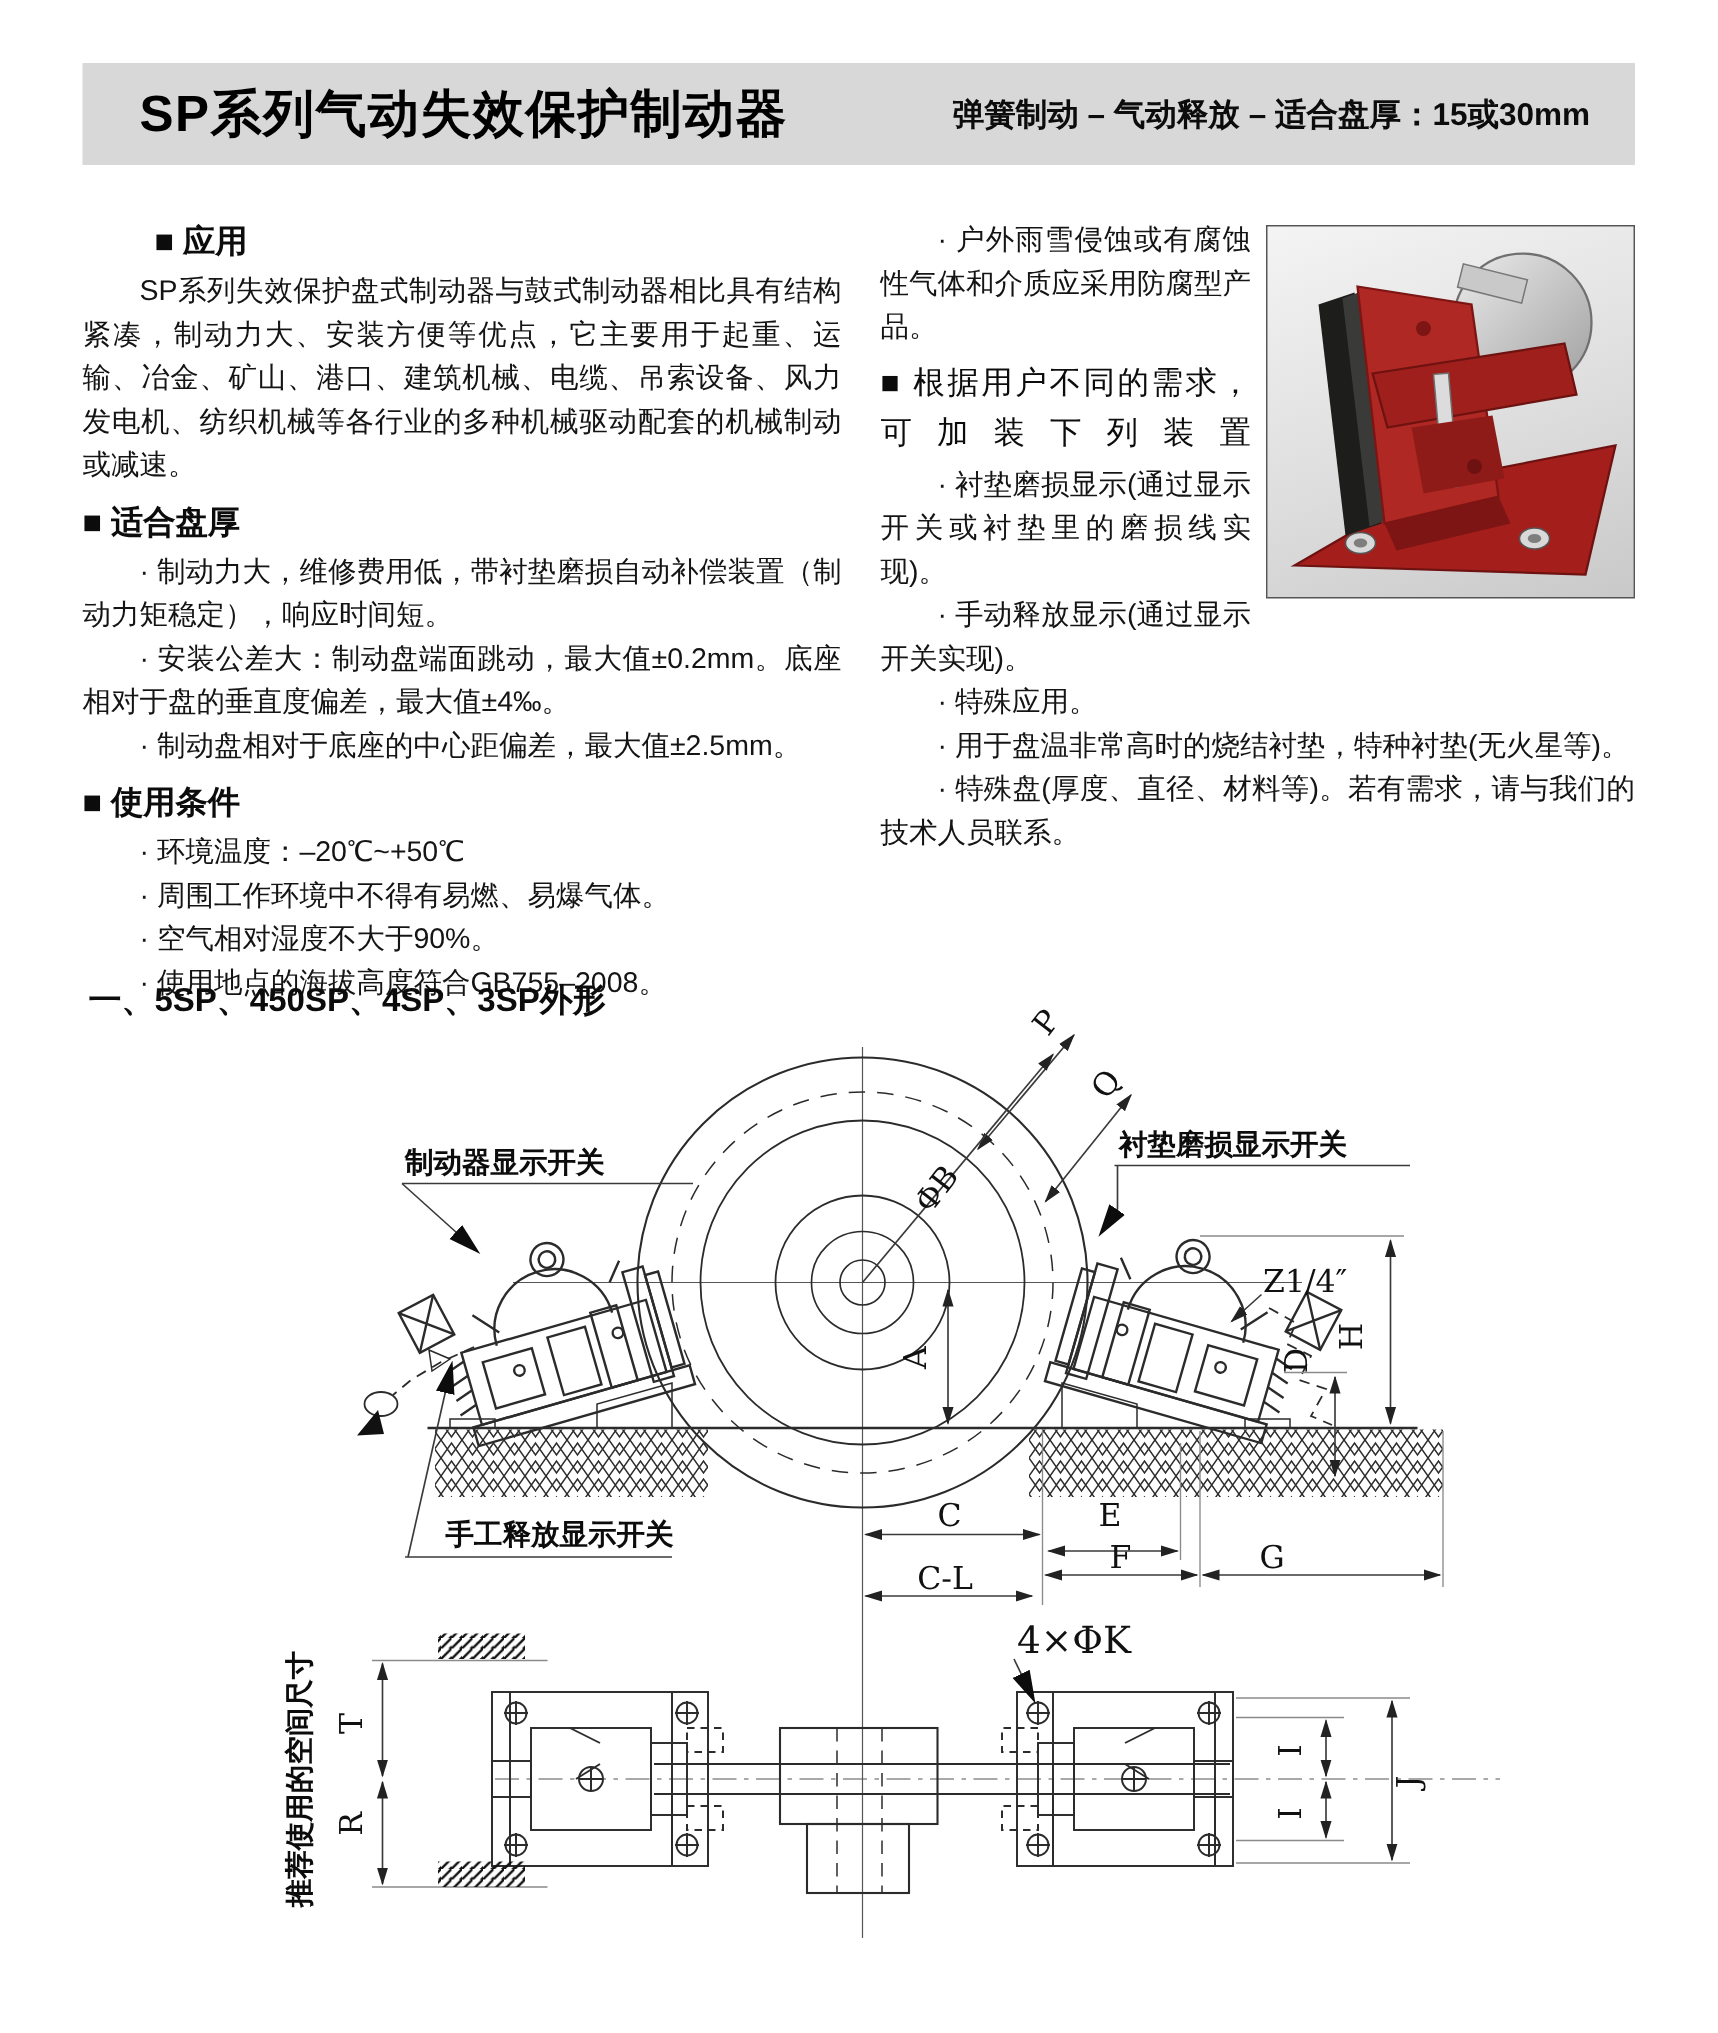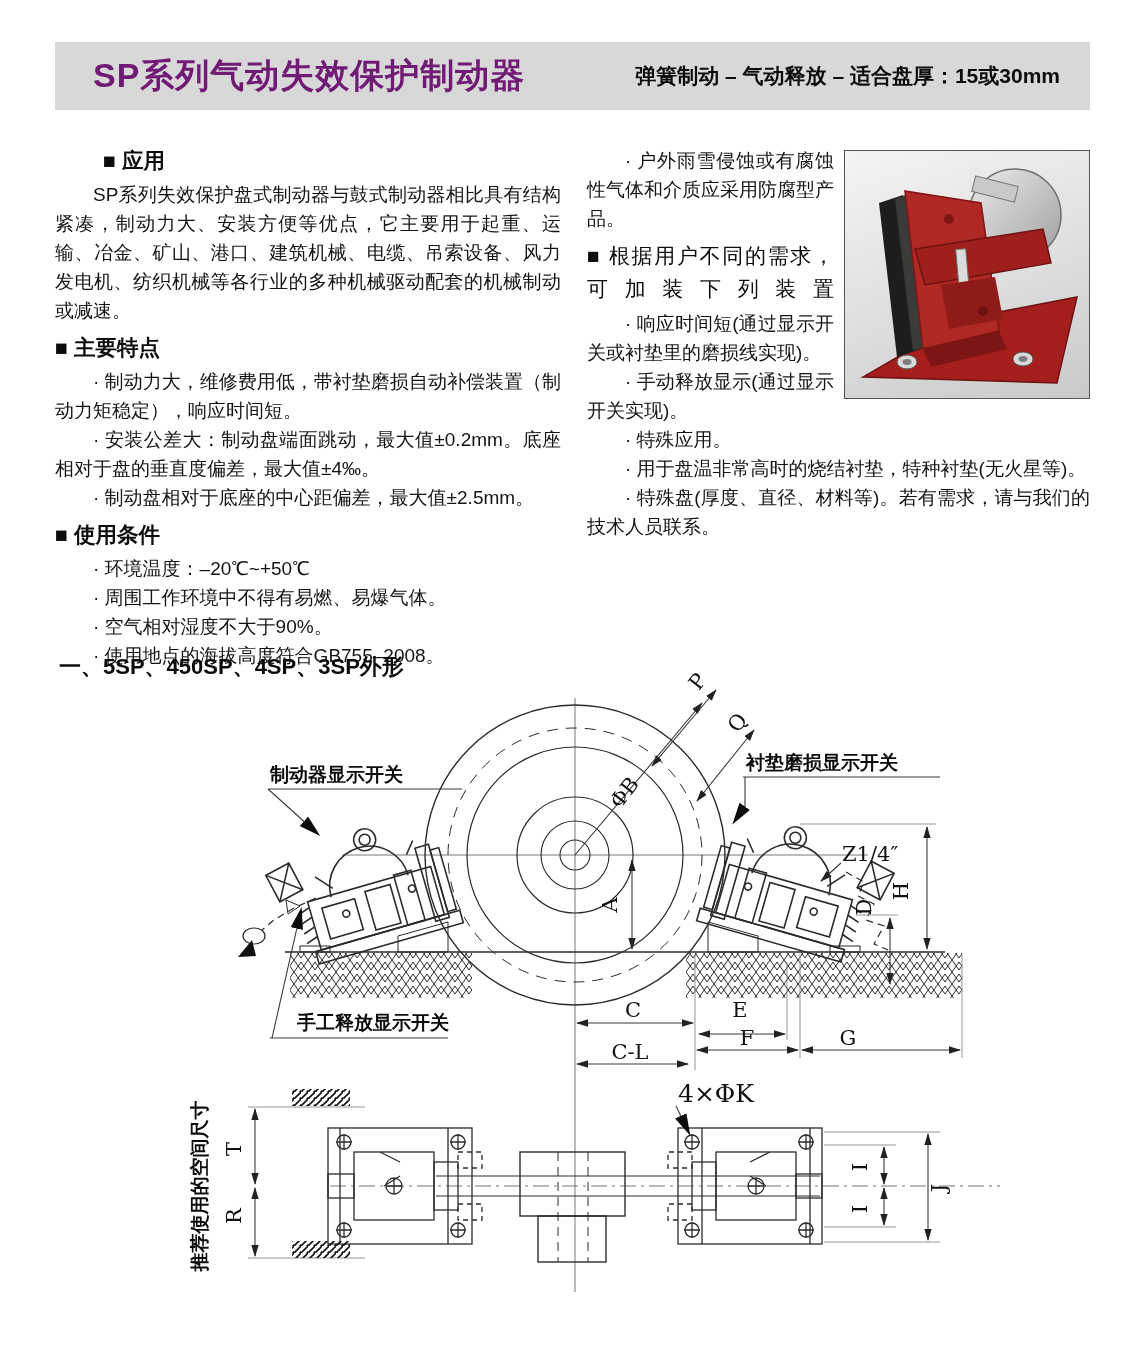--- a/index.html
+++ b/index.html
@@ -1,21 +1,21 @@
 <!DOCTYPE html>
 <html><head>
 <meta charset="utf-8">
 <style>
   html,body{margin:0;padding:0;background:#fff;}
   .page{position:relative;width:1145px;height:1355px;background:#fff;overflow:hidden;
         font-family:"Liberation Sans",sans-serif;color:#111;}
   
   .band{margin:42px 55px 0 55px;height:68px;background:#d8d8d8;display:flex;align-items:center;
         justify-content:space-between;padding:0 30px 0 38px;box-sizing:border-box;}
-  .band h1{margin:0;font-size:34px;font-weight:700;letter-spacing:1px;color:#701a75;}
+  .band h1{margin:0;font-size:34px;font-weight:700;letter-spacing:1px;color:#000000;}
   .band .sub{font-size:21px;font-weight:700;white-space:nowrap;color:#0c0c0c;}
   
   .cols{margin:36px 55px 0 55px;display:flex;gap:26px;}
   .col-l{width:506px;flex:none;}
   .col-r{flex:1;min-width:0;}
   h2.sec{font-size:21.5px;font-weight:700;margin:8px 0 5px;color:#0c0c0c;}
   h2.sec:first-child{margin-top:0;margin-left:48px;}
   p.body{margin:0;font-size:19px;line-height:29px;text-align:justify;color:#141414;}
   p.ind{text-indent:2em;}
   h2.jh{font-size:21px;line-height:33px;font-weight:400;margin:6px 0 4px;text-align:justify;
@@ -42,21 +42,21 @@
 
   <header class="band">
     <h1>SP系列气动失效保护制动器</h1>
     <div class="sub">弹簧制动 – 气动释放 – 适合盘厚：15或30mm</div>
   </header>
 
   <div class="cols">
     <div class="col-l">
       <h2 class="sec">■ 应用</h2>
       <p class="body ind">SP系列失效保护盘式制动器与鼓式制动器相比具有结构紧凑，制动力大、安装方便等优点，它主要用于起重、运输、冶金、矿山、港口、建筑机械、电缆、吊索设备、风力发电机、纺织机械等各行业的多种机械驱动配套的机械制动或减速。</p>
-      <h2 class="sec">■ 主要特点</h2>
+      <h2 class="sec">■ 适合盘厚</h2>
       <p class="body ind">· 制动力大，维修费用低，带衬垫磨损自动补偿装置（制动力矩稳定），响应时间短。</p>
       <p class="body ind">· 安装公差大：制动盘端面跳动，最大值±0.2mm。底座相对于盘的垂直度偏差，最大值±4‰。</p>
       <p class="body ind">· 制动盘相对于底座的中心距偏差，最大值±2.5mm。</p>
       <h2 class="sec">■ 使用条件</h2>
       <p class="body ind">· 环境温度：–20℃~+50℃</p>
       <p class="body ind">· 周围工作环境中不得有易燃、易爆气体。</p>
       <p class="body ind">· 空气相对湿度不大于90%。</p>
       <p class="body ind">· 使用地点的海拔高度符合GB755–2008。</p>
     </div>
 
@@ -82,21 +82,21 @@
           <polygon points="78,198 154,180 162,198 86,216" fill="#7c1513"></polygon>
           <polygon points="70,98 198,78 206,112 80,134" fill="#9e1f1c" stroke="#6d1210" stroke-width="1.5"></polygon>
           <rect x="114" y="98" width="10" height="76" fill="#dcdcdc" stroke="#6f6f6f" transform="rotate(-5 119 136)"></rect>
           <polygon points="96,134 150,126 158,168 104,178" fill="#8f1b18"></polygon>
           <circle cx="104" cy="68" r="5" fill="#7c1513"></circle>
           <circle cx="138" cy="160" r="5" fill="#6d1210"></circle>
         </svg>
       </div>
       <p class="body ind">· 户外雨雪侵蚀或有腐蚀性气体和介质应采用防腐型产品。</p>
       <h2 class="jh">■ 根据用户不同的需求，可加装下列装置</h2>
-      <p class="body ind">· 响应时间短(通过显示开关或衬垫里的磨损线实现)。</p>
+      <p class="body ind">· 衬垫磨损显示(通过显示开关或衬垫里的磨损线实现)。</p>
       <p class="body ind">· 手动释放显示(通过显示开关实现)。</p>
       <p class="body ind">· 特殊应用。</p>
       <p class="body ind">· 用于盘温非常高时的烧结衬垫，特种衬垫(无火星等)。</p>
       <p class="body ind">· 特殊盘(厚度、直径、材料等)。若有需求，请与我们的技术人员联系。</p>
     </div>
   </div>
 
   <div class="dtitle">一、5SP、450SP、4SP、3SP外形</div>
 
   <svg class="diagram" viewBox="0 0 1145 1355">

